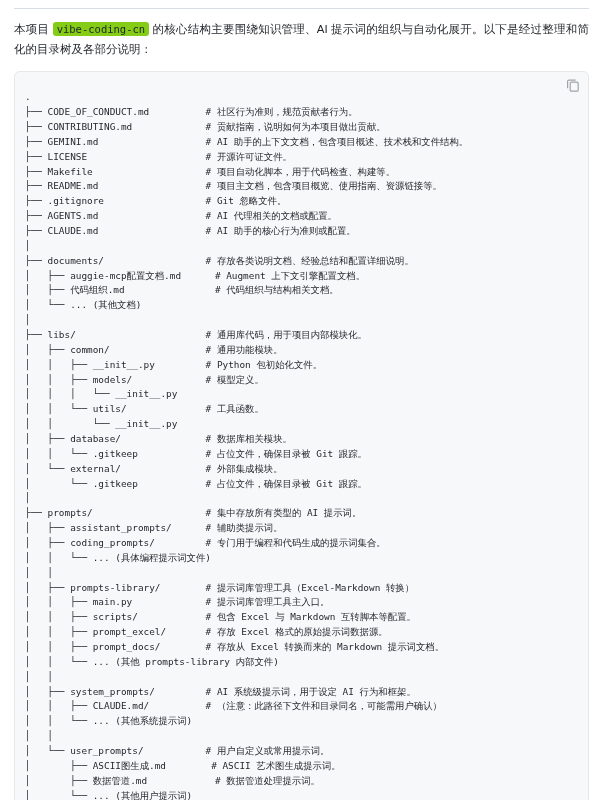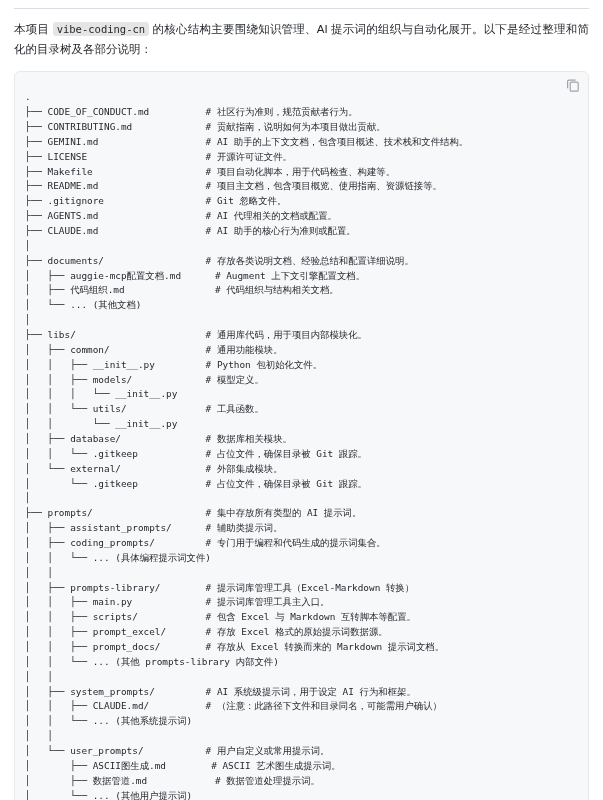--- a/index.html
+++ b/index.html
@@ -34,21 +34,21 @@
   .intro {
     font-size: 11.5px;
     line-height: 1.75;
     color: #1f2328;
     margin: 0 0 12px 0;
     text-align: justify;
   }
   .intro .code-inline {
     font-family: "DejaVu Sans Mono", monospace;
     font-size: 10.5px;
-    background: #e5e5e5;
+    background: #84cc16;
     border-radius: 3px;
     padding: 1px 4px;
   }
   .code-block {
     position: relative;
     background: #f6f8fa;
     border: 1px solid #e6e8eb;
     border-radius: 6px;
     padding: 18px 10px 12px 10px;
     margin: 0;

